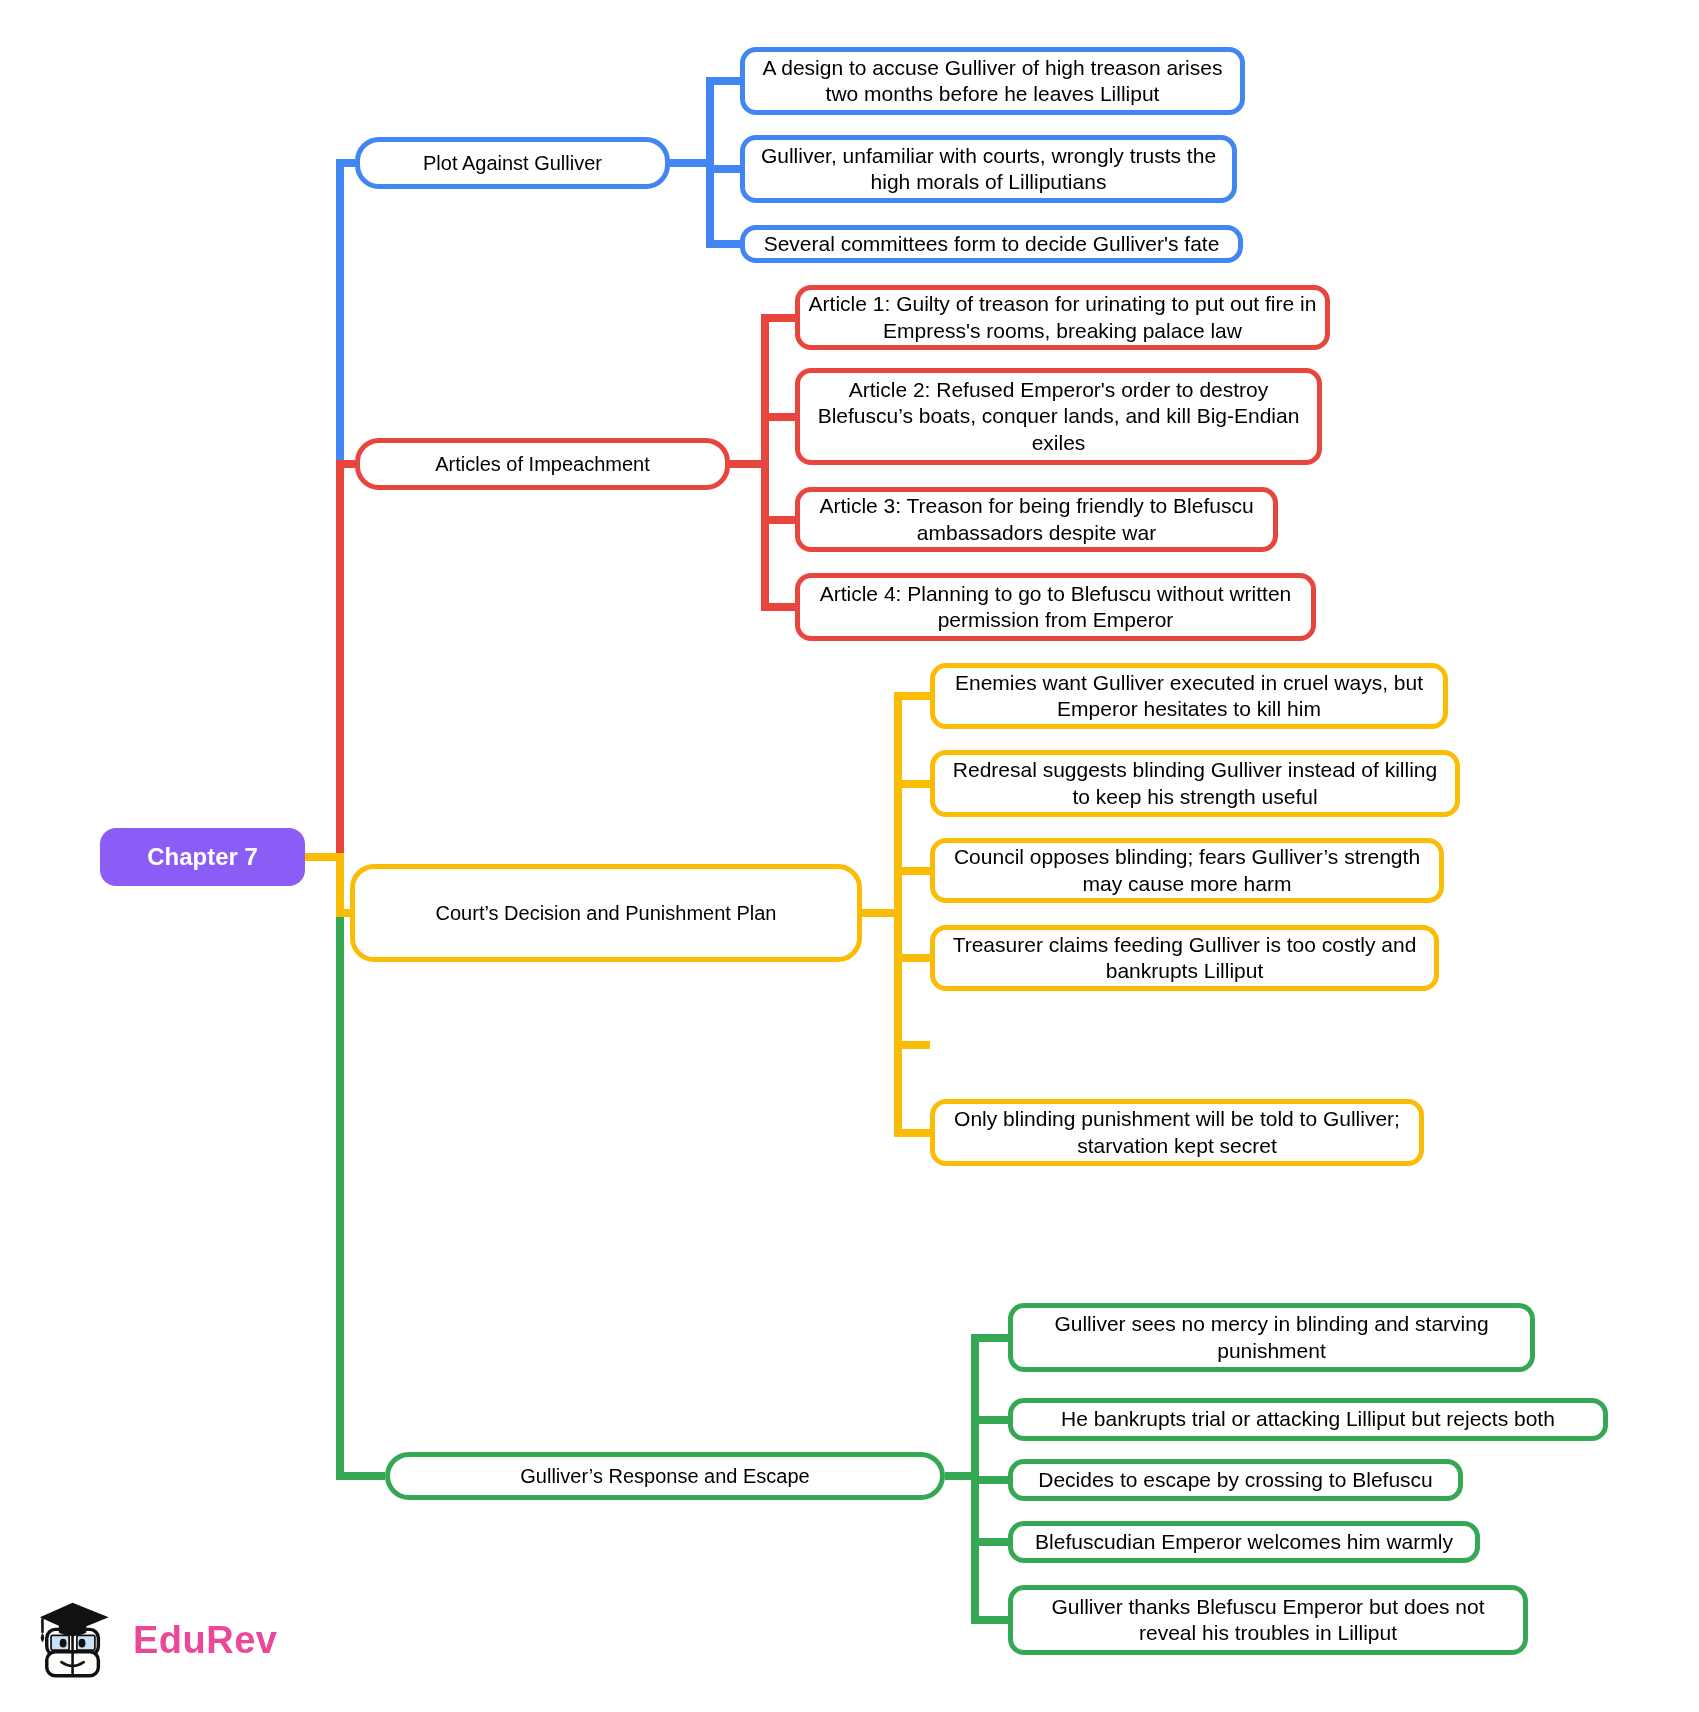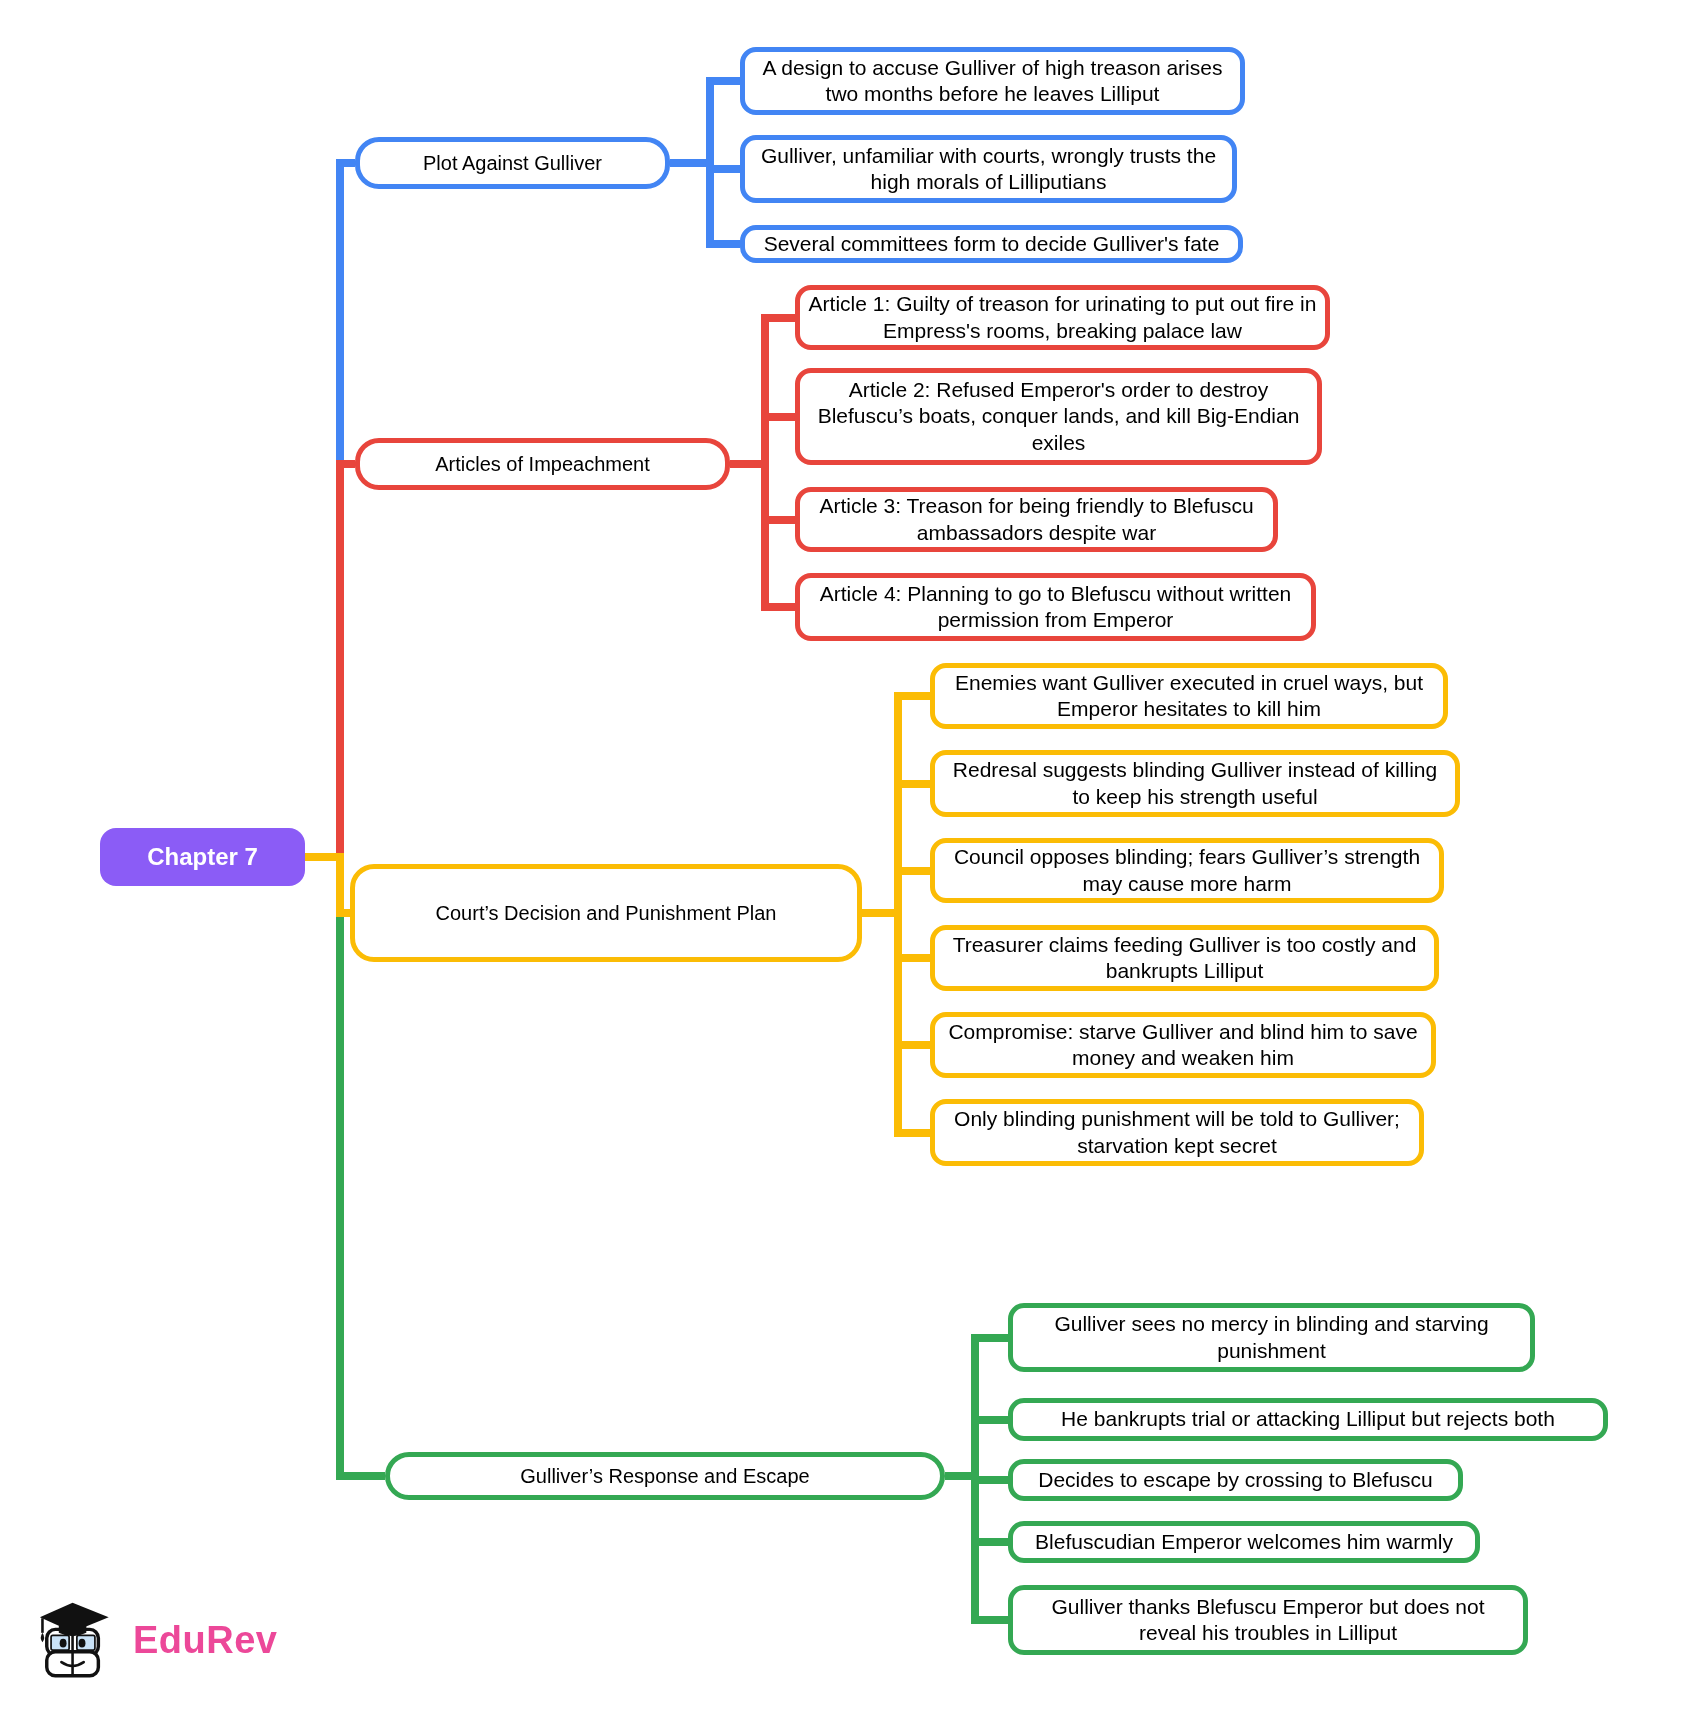--- a/index.html
+++ b/index.html
@@ -120,21 +120,20 @@
     <div class="line" style="left: 894px; top: 692px; width: 8px; height: 444.5px; background: rgb(251, 188, 5);"></div>
     <div class="line" style="left: 894px; top: 692px; width: 36px; height: 8px; background: rgb(251, 188, 5);"></div>
     <div class="node kid-node" style="left: 930px; top: 663px; width: 518px; height: 66px; border-color: rgb(251, 188, 5);">Enemies want Gulliver executed in cruel ways, but Emperor hesitates to kill him</div>
     <div class="line" style="left: 894px; top: 779.5px; width: 36px; height: 8px; background: rgb(251, 188, 5);"></div>
     <div class="node kid-node" style="left: 930px; top: 750px; width: 530px; height: 67px; border-color: rgb(251, 188, 5);">Redresal suggests blinding Gulliver instead of killing to keep his strength useful</div>
     <div class="line" style="left: 894px; top: 866.5px; width: 36px; height: 8px; background: rgb(251, 188, 5);"></div>
     <div class="node kid-node" style="left: 930px; top: 838px; width: 514px; height: 65px; border-color: rgb(251, 188, 5);">Council opposes blinding; fears Gulliver’s strength may cause more harm</div>
     <div class="line" style="left: 894px; top: 954px; width: 36px; height: 8px; background: rgb(251, 188, 5);"></div>
     <div class="node kid-node" style="left: 930px; top: 925px; width: 509px; height: 66px; border-color: rgb(251, 188, 5);">Treasurer claims feeding Gulliver is too costly and bankrupts Lilliput</div>
     <div class="line" style="left: 894px; top: 1041px; width: 36px; height: 8px; background: rgb(251, 188, 5);"></div>
-    <div class="node kid-node" style="left: 930px; top: 1012px; width: 506px; height: 66px; border-color: rgb(251, 188, 5);">Compromise: starve Gulliver and blind him to save money and weaken him</div>
     <div class="line" style="left: 894px; top: 1128.5px; width: 36px; height: 8px; background: rgb(251, 188, 5);"></div>
     <div class="node kid-node" style="left: 930px; top: 1099px; width: 494px; height: 67px; border-color: rgb(251, 188, 5);">Only blinding punishment will be told to Gulliver; starvation kept secret</div>
     <div class="node branch-node" style="left: 350px; top: 864px; width: 512px; height: 98px; border-color: rgb(251, 188, 5);">Court’s Decision and Punishment Plan</div>
     <div class="line" style="left: 336px; top: 1472px; width: 49px; height: 8px; background: rgb(52, 168, 83);"></div>
     <div class="line" style="left: 945px; top: 1472px; width: 34px; height: 8px; background: rgb(52, 168, 83);"></div>
     <div class="line" style="left: 971px; top: 1333.5px; width: 8px; height: 290.5px; background: rgb(52, 168, 83);"></div>
     <div class="line" style="left: 971px; top: 1333.5px; width: 37px; height: 8px; background: rgb(52, 168, 83);"></div>
     <div class="node kid-node" style="left: 1008px; top: 1303px; width: 527px; height: 69px; border-color: rgb(52, 168, 83);">Gulliver sees no mercy in blinding and starving punishment</div>
     <div class="line" style="left: 971px; top: 1415.5px; width: 37px; height: 8px; background: rgb(52, 168, 83);"></div>
     <div class="node kid-node" style="left: 1008px; top: 1398px; width: 600px; height: 43px; border-color: rgb(52, 168, 83);">He bankrupts trial or attacking Lilliput but rejects both</div>

